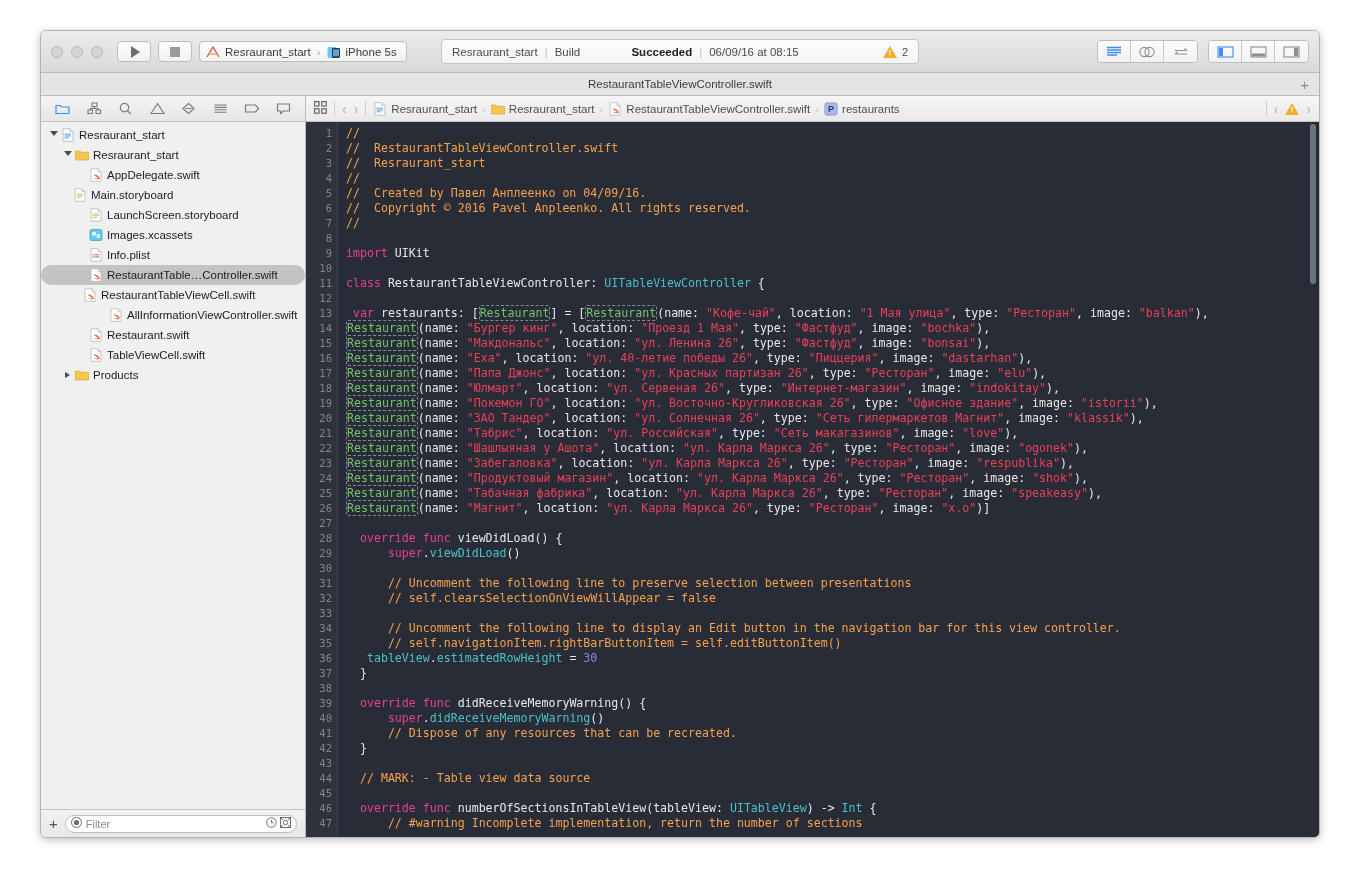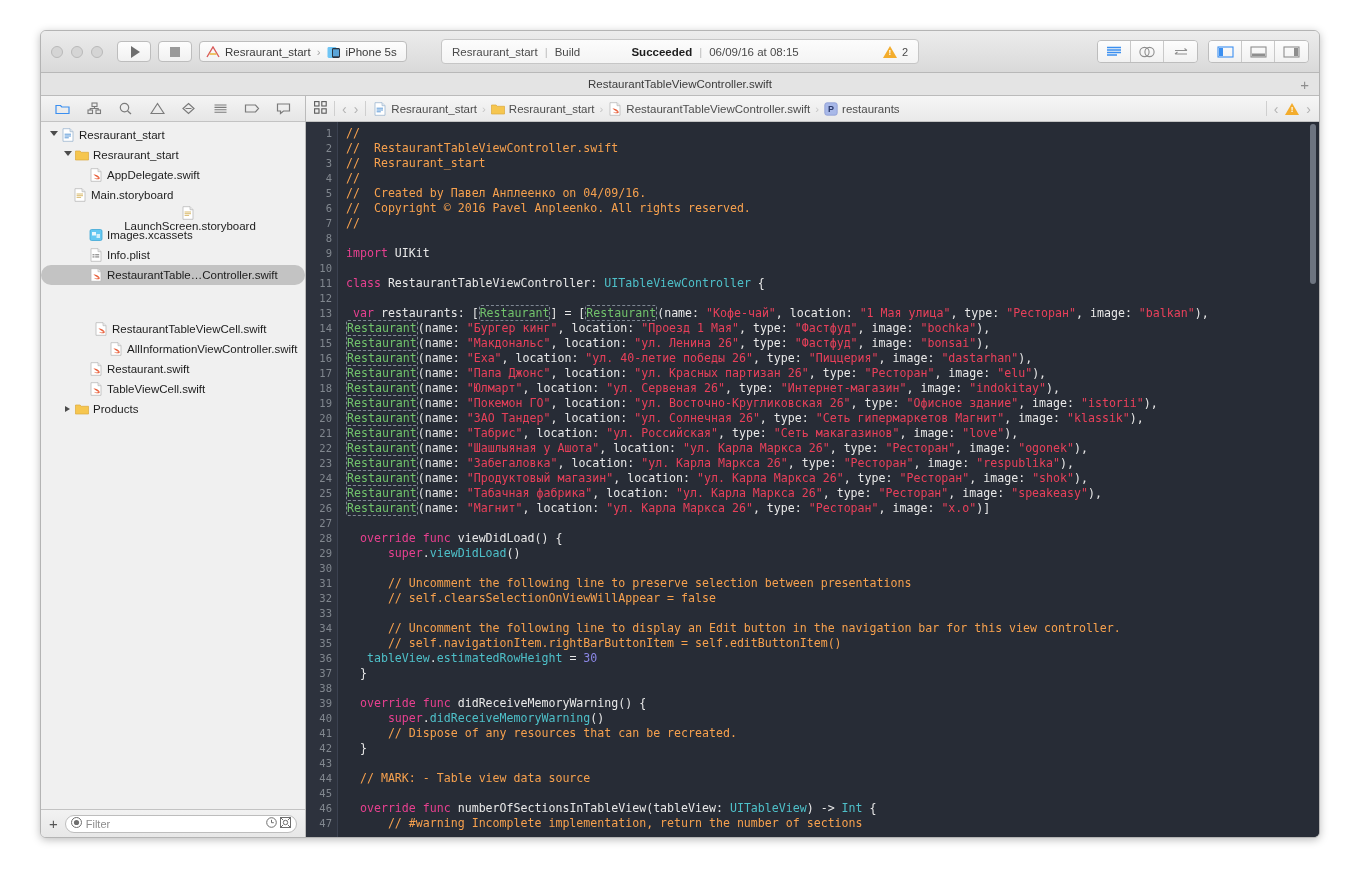--- a/index.html
+++ b/index.html
@@ -387,21 +387,21 @@
               <svg width="14" height="14" viewBox="0 0 14 14">
                 <path d="M2 0.7h7l3 3v9.6H2z" fill="#ffffff" stroke="#b9b9b9" stroke-width="0.8"></path>
                 <path d="M9 0.7v3h3" fill="#e9e9e9" stroke="#b9b9b9" stroke-width="0.7"></path>
                 <g stroke="#cfa94a" stroke-width="0.8" fill="none">
                   <path d="M3.6 6h6.4M3.6 7.7h6.4M3.6 9.4h4.5"></path>
                 </g>
               </svg>
             </span>
             <span>Main.storyboard</span>
           </div>
-          <div class="row" style="padding-left: 34px; flex-direction: column;">
+          <div class="row" style="padding-left: 34px;">
             <span class="tw"></span>
             <span class="ficon">
               <svg width="14" height="14" viewBox="0 0 14 14">
                 <path d="M2 0.7h7l3 3v9.6H2z" fill="#ffffff" stroke="#b9b9b9" stroke-width="0.8"></path>
                 <path d="M9 0.7v3h3" fill="#e9e9e9" stroke="#b9b9b9" stroke-width="0.7"></path>
                 <g stroke="#cfa94a" stroke-width="0.8" fill="none">
                   <path d="M3.6 6h6.4M3.6 7.7h6.4M3.6 9.4h4.5"></path>
                 </g>
               </svg>
             </span>
@@ -438,21 +438,21 @@
             <span class="tw"></span>
             <span class="ficon">
               <svg width="14" height="14" viewBox="0 0 14 14">
                 <path d="M2 0.7h7l3 3v9.6H2z" fill="#ffffff" stroke="#b9b9b9" stroke-width="0.8"></path>
                 <path d="M9 0.7v3h3" fill="#e9e9e9" stroke="#b9b9b9" stroke-width="0.7"></path>
                 <path d="M4.4 6.2c2 2.2 4.4 3.4 5.3 3.8-1.1.6-3.2.7-4.8-.2 1.6 1.5 4 1.8 5.4 1.2.5-.2.5-.8.2-1.4-.6-1.4-2.7-3-6.1-3.4z" fill="#e8603c"></path>
               </svg>
             </span>
             <span>RestaurantTable…Controller.swift</span>
           </div>
-          <div class="row" style="padding-left: 39px; margin-top: 34px;">
+          <div class="row" style="padding-left: 28px;">
             <span class="tw"></span>
             <span class="ficon">
               <svg width="14" height="14" viewBox="0 0 14 14">
                 <path d="M2 0.7h7l3 3v9.6H2z" fill="#ffffff" stroke="#b9b9b9" stroke-width="0.8"></path>
                 <path d="M9 0.7v3h3" fill="#e9e9e9" stroke="#b9b9b9" stroke-width="0.7"></path>
                 <path d="M4.4 6.2c2 2.2 4.4 3.4 5.3 3.8-1.1.6-3.2.7-4.8-.2 1.6 1.5 4 1.8 5.4 1.2.5-.2.5-.8.2-1.4-.6-1.4-2.7-3-6.1-3.4z" fill="#e8603c"></path>
               </svg>
             </span>
             <span>RestaurantTableViewCell.swift</span>
           </div>

